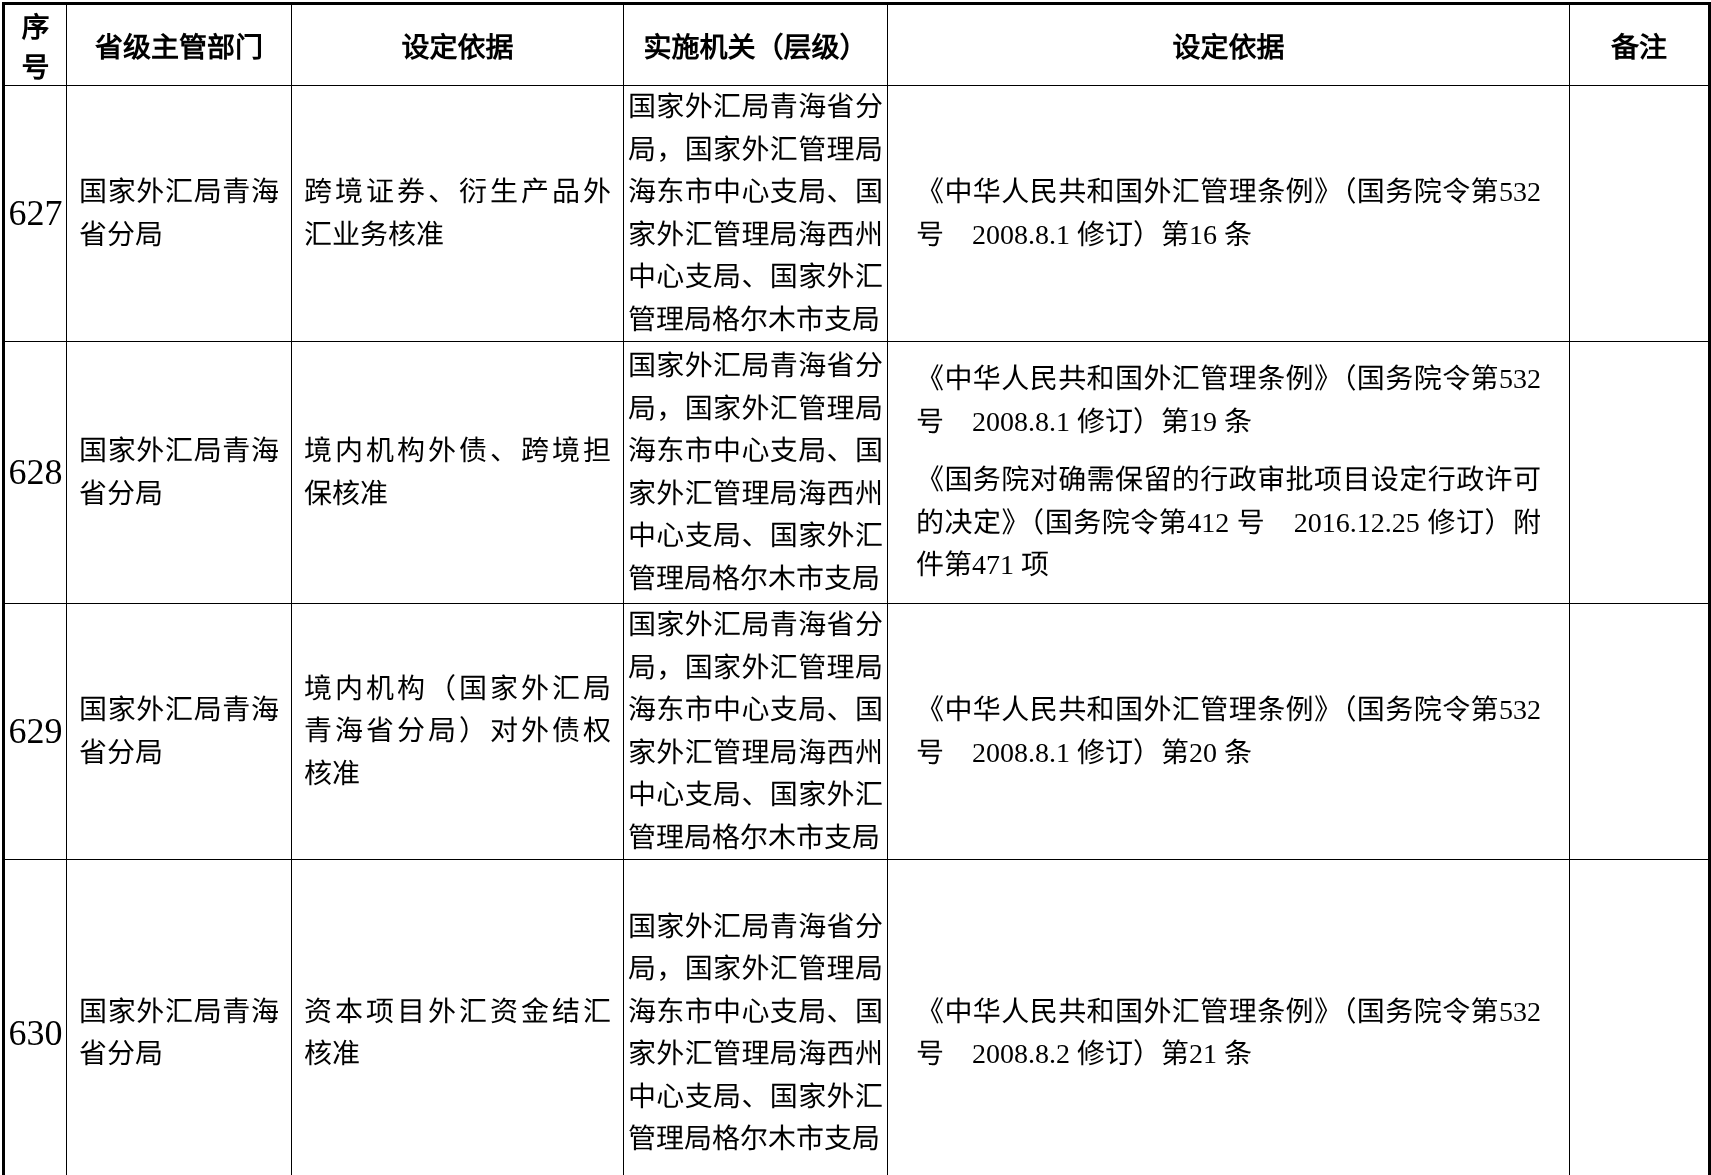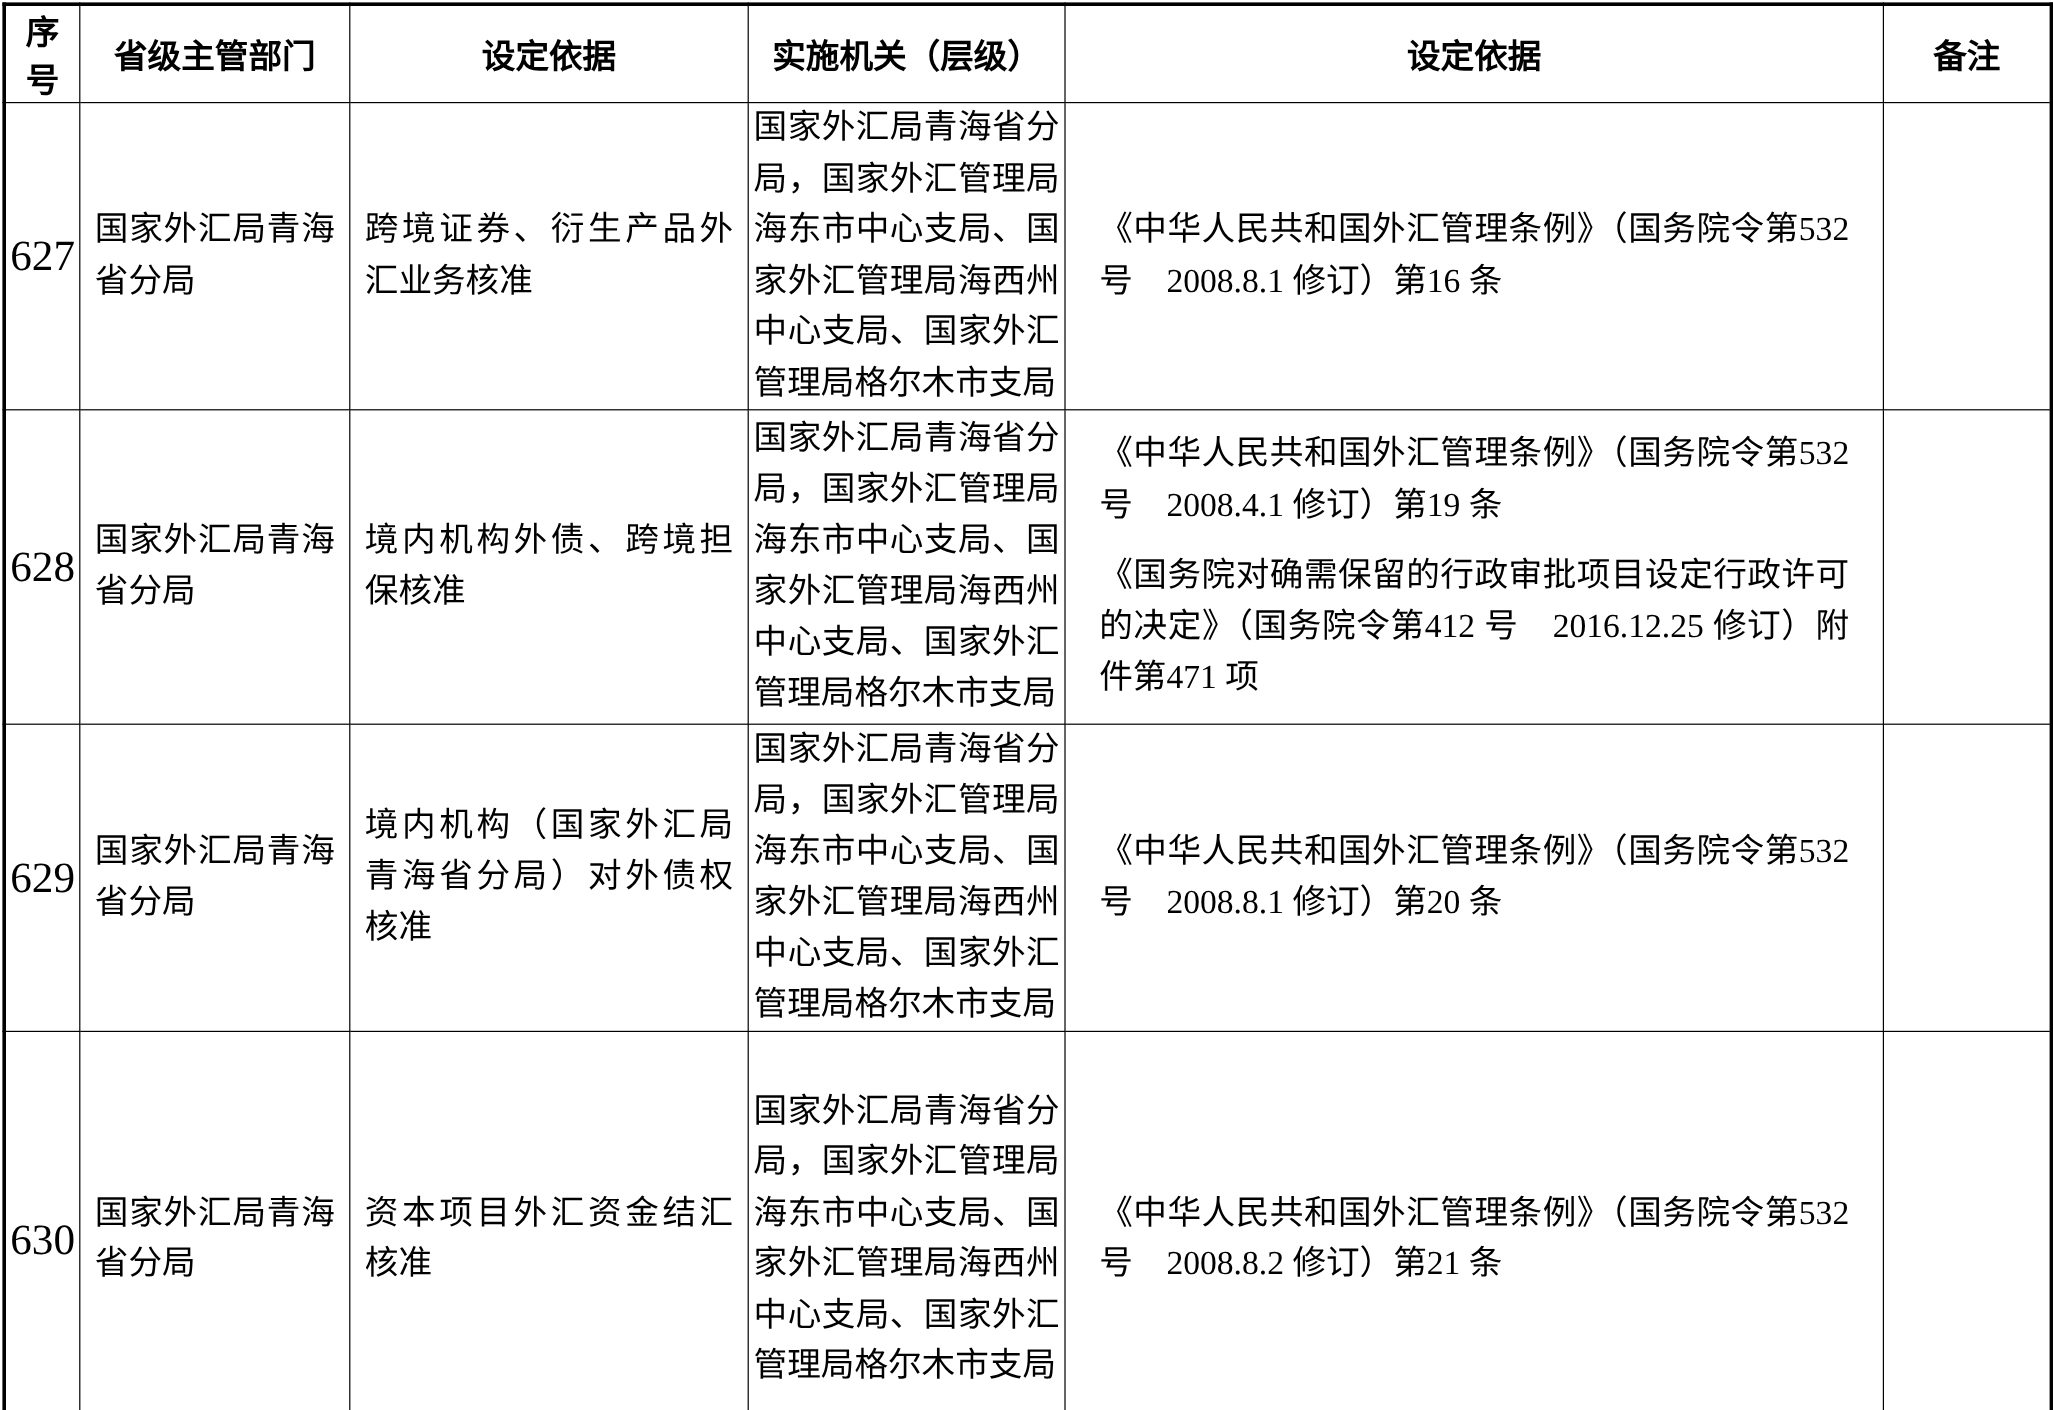--- a/index.html
+++ b/index.html
@@ -96,21 +96,21 @@
         <p>《中华人民共和国外汇管理条例》（国务院令第532 号　2008.8.1 修订）第16 条</p>
       </td>
       <td class="col-remark"></td>
     </tr>
     <tr class="body-row-1">
       <td class="col-no">628</td>
       <td class="col-dept">国家外汇局青海省分局</td>
       <td class="col-item">境内机构外债、跨境担保核准</td>
       <td class="col-agency">国家外汇局青海省分局，国家外汇管理局海东市中心支局、国家外汇管理局海西州中心支局、国家外汇管理局格尔木市支局</td>
       <td class="col-basis">
-        <p>《中华人民共和国外汇管理条例》（国务院令第532 号　2008.4.1 修订）第19 条</p>
+        <p>《中华人民共和国外汇管理条例》（国务院令第532 号　2008.8.1 修订）第19 条</p>
         <p>《国务院对确需保留的行政审批项目设定行政许可的决定》（国务院令第412 号　2016.12.25 修订）附件第471 项</p>
       </td>
       <td class="col-remark"></td>
     </tr>
     <tr class="body-row-2">
       <td class="col-no">629</td>
       <td class="col-dept">国家外汇局青海省分局</td>
       <td class="col-item">境内机构（国家外汇局青海省分局）对外债权核准</td>
       <td class="col-agency">国家外汇局青海省分局，国家外汇管理局海东市中心支局、国家外汇管理局海西州中心支局、国家外汇管理局格尔木市支局</td>
       <td class="col-basis">

